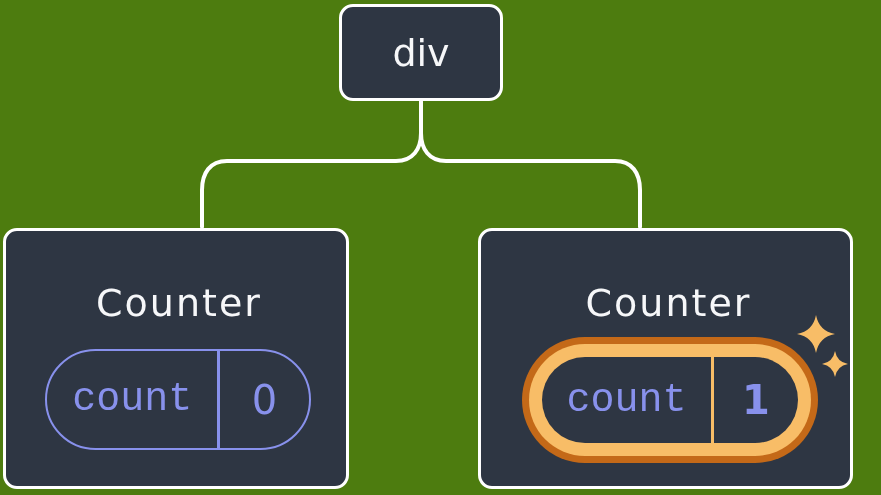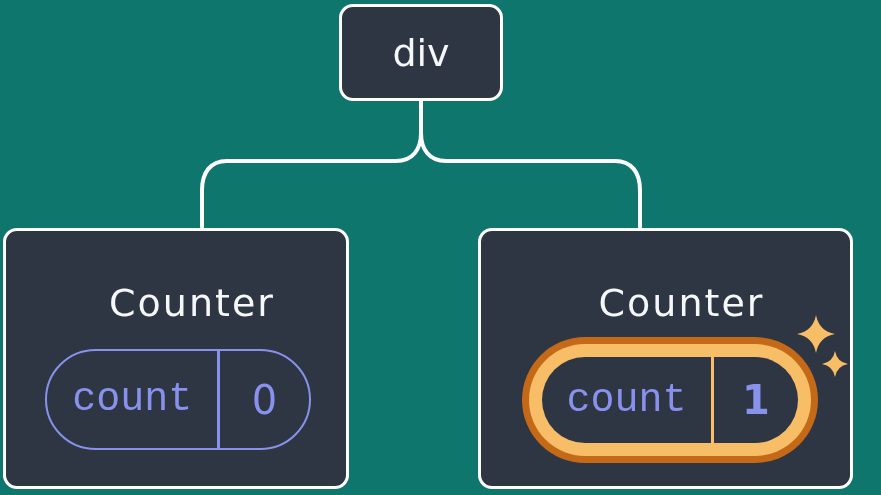--- a/index.html
+++ b/index.html
@@ -2,21 +2,21 @@
 <html><head>
 <meta charset="utf-8">
 <style>
   html, body { margin: 0; padding: 0; background: #4E676D; }
   * { box-sizing: border-box; }
 
   .canvas {
     position: relative;
     width: 881px;
     height: 495px;
-    background: #0f766e;
+    background: #4d7c0f;
     font-family: "DejaVu Sans", "Liberation Sans", sans-serif;
     overflow: hidden;
     padding-left: 48px;
   }
 
   .connectors {
     position: absolute;
     left: 0; top: 0;
     width: 881px; height: 495px;
     pointer-events: none;
@@ -40,21 +40,21 @@
     height: 261px;
     background: #2E3643;
     border: 3.5px solid #FFFFFF;
     border-radius: 14px;
   }
   .card-left  { left: 3px;   width: 346px; }
   .card-right { left: 478px; width: 375px; }
 
   .card-title {
     position: absolute;
-    left: 16px; top: 50px;
+    left: 3px; top: 50px;
     width: 100%;
     text-align: center;
     color: #F6F7F9;
     font-size: 38px;
     letter-spacing: 2px;
   }
 
   
   .pill {
     position: absolute;

